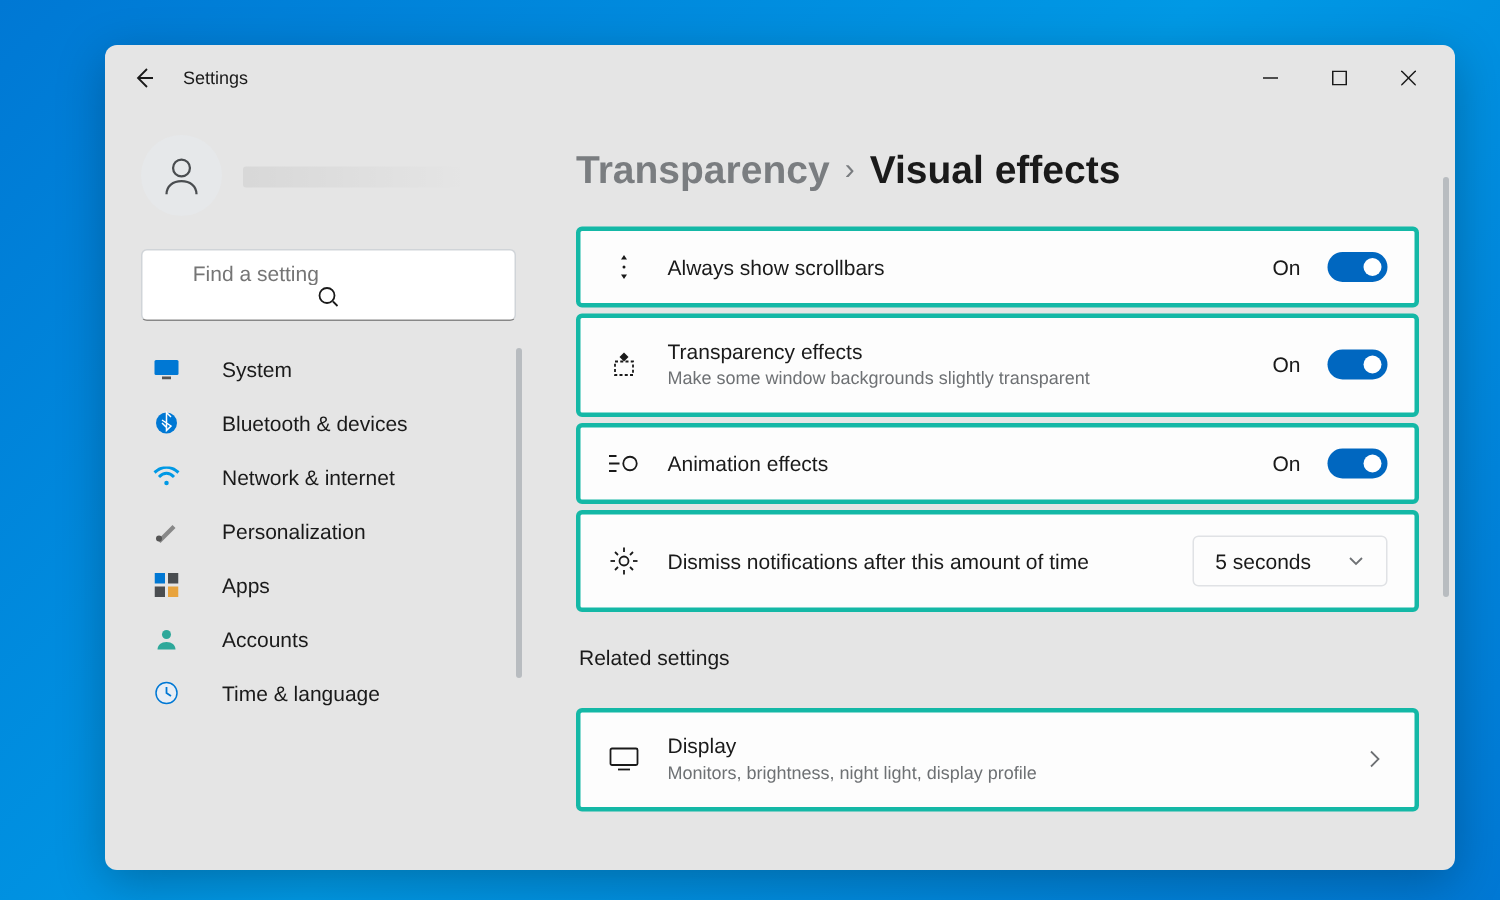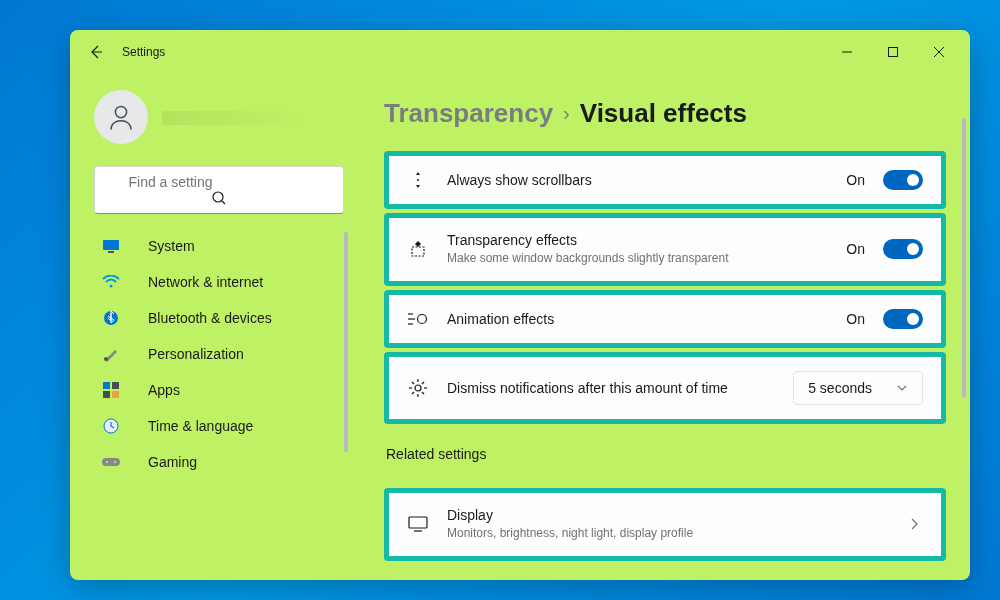--- a/index.html
+++ b/index.html
@@ -1,17 +1,17 @@
 <!DOCTYPE html>
 <html><head>
 <meta charset="utf-8">
 <style>
 * { margin: 0; padding: 0; box-sizing: border-box; font-family: "Segoe UI", -apple-system, sans-serif; }
 body { width: 1000px; height: 600px; background: linear-gradient(135deg, #0078d4 0%, #0099e5 50%, #0078d4 100%); overflow: hidden; position: relative; }
-.window { position: absolute; top: 30px; left: 70px; right: 30px; bottom: 20px; background: #bef264; border-radius: 8px; box-shadow: 0 8px 32px rgba(0,0,0,0.25); display: flex; flex-direction: column; overflow: hidden; }
+.window { position: absolute; top: 30px; left: 70px; right: 30px; bottom: 20px; background: #e5e5e5; border-radius: 8px; box-shadow: 0 8px 32px rgba(0,0,0,0.25); display: flex; flex-direction: column; overflow: hidden; }
 .titlebar { height: 44px; display: flex; align-items: center; padding: 0 8px; }
 .back-btn { width: 36px; height: 36px; display: flex; align-items: center; justify-content: center; border-radius: 4px; }
 .title { font-size: 12px; color: #1a1a1a; margin-left: 8px; }
 .spacer { flex: 1; }
 .win-controls { display: flex; gap: 0; }
 .wc { width: 46px; height: 32px; display: flex; align-items: center; justify-content: center; }
 .body { flex: 1; display: flex; overflow: hidden; }
 .sidebar { width: 290px; padding: 8px 12px 8px 20px; display: flex; flex-direction: column; overflow: hidden; }
 .user { display: flex; align-items: center; gap: 14px; padding: 8px 4px 16px 4px; }
 .avatar { width: 54px; height: 54px; border-radius: 50%; background: #e6e8ea; display: flex; align-items: center; justify-content: center; }
@@ -24,21 +24,21 @@
 .nav-item { display: flex; align-items: center; gap: 28px; padding: 9px 12px; border-radius: 4px; cursor: default; }
 .nav-icon { width: 18px; height: 18px; display: flex; align-items: center; justify-content: center; }
 .nav-label { font-size: 14px; color: #1a1a1a; }
 .nav-scroll { position: absolute; right: 0; top: 4px; width: 4px; height: 220px; background: #b8bcc0; border-radius: 2px; }
 .main { flex: 1; display: flex; overflow: hidden; position: relative; }
 .content { flex: 1; padding: 24px 24px 0 24px; overflow-y: auto; }
 .crumb { display: flex; align-items: center; gap: 10px; margin-bottom: 22px; }
 .crumb-a { font-size: 26px; font-weight: 600; color: #7a7d80; }
 .crumb-s { font-size: 20px; color: #7a7d80; }
 .crumb-b { font-size: 26px; font-weight: 600; color: #1a1a1a; }
-.card { background: #fdfdfd; border: 5px solid #14b8a6; border-radius: 4px; padding: 14px 18px; margin-bottom: 4px; display: flex; align-items: center; gap: 18px; }
+.card { background: #fdfdfd; border: 3px solid #14b8a6; border-radius: 4px; padding: 14px 18px; margin-bottom: 4px; display: flex; align-items: center; gap: 18px; }
 .card-icon { width: 22px; display: flex; align-items: center; justify-content: center; }
 .card-text { flex: 1; }
 .card-title { font-size: 14px; color: #1a1a1a; }
 .card-sub { font-size: 12px; color: #6e7174; margin-top: 2px; line-height: 1.4; }
 .state { font-size: 14px; color: #1a1a1a; }
 .toggle { width: 40px; height: 20px; border-radius: 10px; background: #0067c0; position: relative; }
 .toggle::after { content: ''; position: absolute; width: 12px; height: 12px; background: #fff; border-radius: 50%; top: 4px; right: 4px; }
 .dropdown { display: flex; align-items: center; gap: 24px; border: 1px solid #e0e2e5; border-radius: 4px; padding: 8px 14px; font-size: 14px; color: #1a1a1a; min-width: 120px; justify-content: space-between; }
 .section-h { font-size: 14px; font-weight: 400; color: #1a1a1a; margin: 22px 0 26px 2px; }
 .chev { width: 18px; display: flex; align-items: center; justify-content: center; }
@@ -100,75 +100,74 @@
           <span class="nav-icon">
               <svg width="18" height="14">
                 <rect x="1" y="1" width="16" height="10" rx="1" fill="#0078d4"></rect>
                 <rect x="6" y="12" width="6" height="2" fill="#555"></rect>
               </svg>
             </span>
           <span class="nav-label">System</span>
         </div>
         <div class="nav-item">
           <span class="nav-icon">
+              <svg width="16" height="16">
+                <circle cx="8" cy="8" r="7" fill="#0078d4"></circle>
+                <path d="M8 3v10l3-3-6-4m6-2l-3-3v10l-3-3" stroke="#fff" stroke-width="1" fill="none"></path>
+              </svg>
+            </span>
+          <span class="nav-label">Bluetooth &amp; devices</span>
+        </div>
+        <div class="nav-item">
+          <span class="nav-icon">
               <svg width="18" height="14" viewBox="0 0 18 14">
                 <path d="M1 4 Q9 -3 17 4" stroke="#0099e5" stroke-width="2" fill="none"></path>
                 <path d="M4 7 Q9 2 14 7" stroke="#0099e5" stroke-width="2" fill="none"></path>
                 <circle cx="9" cy="11" r="1.5" fill="#0099e5"></circle>
               </svg>
             </span>
           <span class="nav-label">Network &amp; internet</span>
         </div>
         <div class="nav-item">
           <span class="nav-icon">
               <svg width="16" height="16">
-                <circle cx="8" cy="8" r="7" fill="#0078d4"></circle>
-                <path d="M8 3v10l3-3-6-4m6-2l-3-3v10l-3-3" stroke="#fff" stroke-width="1" fill="none"></path>
-              </svg>
-            </span>
-          <span class="nav-label">Bluetooth &amp; devices</span>
-        </div>
-        <div class="nav-item">
-          <span class="nav-icon">
-              <svg width="16" height="16">
                 <path d="M2 14 L12 4 L14 6 L4 16" fill="#888"></path>
                 <circle cx="3" cy="13" r="2" fill="#555"></circle>
               </svg>
             </span>
           <span class="nav-label">Personalization</span>
         </div>
         <div class="nav-item">
           <span class="nav-icon">
               <svg width="16" height="16">
                 <rect x="0" y="0" width="7" height="7" fill="#0078d4"></rect>
                 <rect x="9" y="0" width="7" height="7" fill="#4a4d50"></rect>
                 <rect x="0" y="9" width="7" height="7" fill="#4a4d50"></rect>
                 <rect x="9" y="9" width="7" height="7" fill="#e8a33d"></rect>
               </svg>
             </span>
           <span class="nav-label">Apps</span>
         </div>
         <div class="nav-item">
           <span class="nav-icon">
               <svg width="16" height="16">
+                <circle cx="8" cy="5" r="3" fill="#2ea89a"></circle>
+                <path d="M2 15c0-3 2.5-5 6-5s6 2 6 5" fill="#2ea89a"></path>
+              </svg>
+            </span>
+          <span class="nav-label">Accounts</span>
+        </div>
+        <div class="nav-item">
+          <span class="nav-icon">
+              <svg width="16" height="16">
                 <circle cx="8" cy="8" r="7" fill="#e8eef5" stroke="#0078d4" stroke-width="1"></circle>
                 <path d="M8 4v4l3 2" stroke="#0078d4" stroke-width="1.2" fill="none"></path>
               </svg>
             </span>
           <span class="nav-label">Time &amp; language</span>
-        </div>
-        <div class="nav-item">
-          <span class="nav-icon">
-              <svg width="18" height="12">
-                <rect x="0" y="2" width="18" height="8" rx="4" fill="#888"></rect>
-                <circle cx="5" cy="6" r="1" fill="#ddd"></circle>
-                <circle cx="13" cy="6" r="1" fill="#ddd"></circle>
-              </svg>
-            </span>
-          <span class="nav-label">Gaming</span>
         </div>
         <div class="nav-scroll"></div>
       </div>
     </div>
     <div class="main">
       <div class="content">
         <div class="crumb">
           <span class="crumb-a">Transparency</span>
           <span class="crumb-s">›</span>
           <span class="crumb-b">Visual effects</span>

